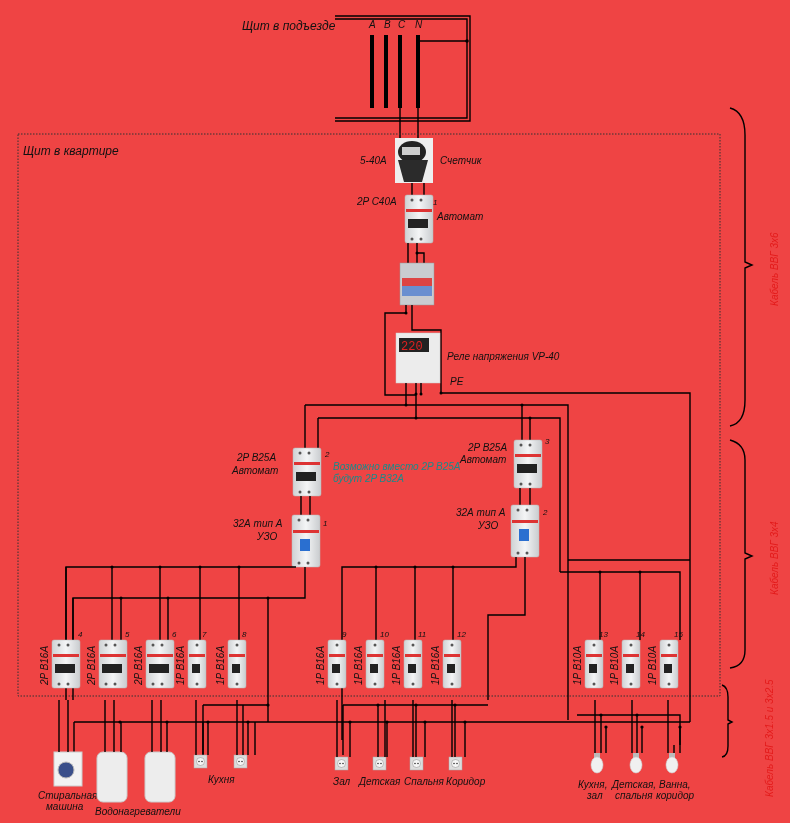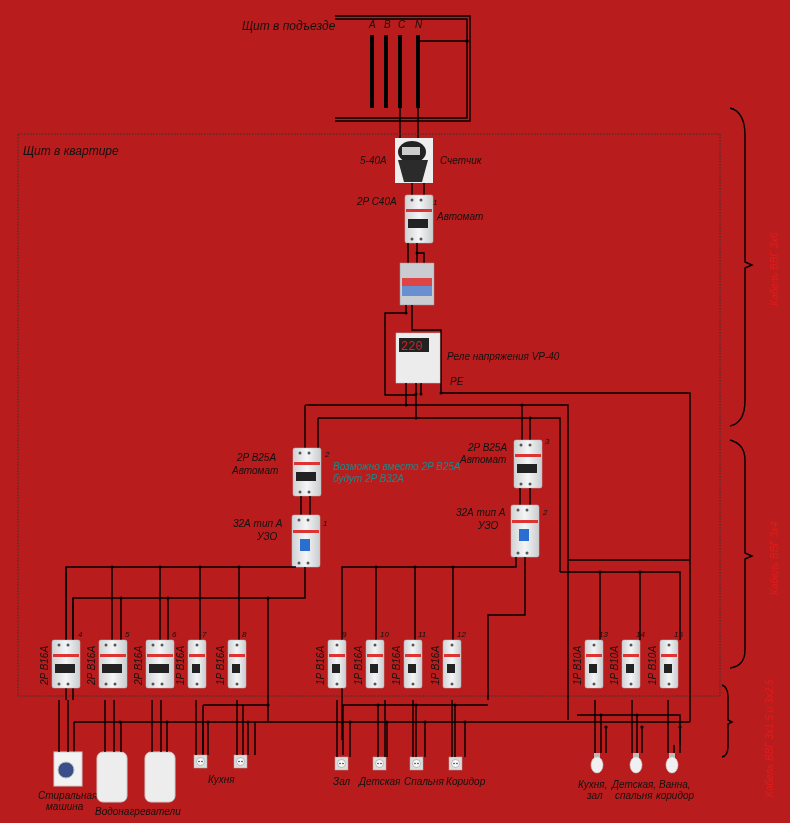--- a/index.html
+++ b/index.html
@@ -1,16 +1,16 @@
 <!DOCTYPE html>
 <html><head>
 <meta charset="utf-8">
 <style>
   html,body{margin:0;padding:0;background:#fff;}
-  #root{position:relative;width:790px;height:823px;overflow:hidden;background:#b91c1c;font-family:"Liberation Sans",sans-serif;}
+  #root{position:relative;width:790px;height:823px;overflow:hidden;background:#ef4444;font-family:"Liberation Sans",sans-serif;}
   svg{position:absolute;left:0;top:0;}
   .lbl{font-family:"Liberation Sans",sans-serif;font-style:italic;font-size:10px;fill:#111;}
   .lbl-big{font-family:"Liberation Sans",sans-serif;font-style:italic;font-size:12px;fill:#111;}
   .lbl-small{font-family:"Liberation Sans",sans-serif;font-style:italic;font-size:8px;fill:#111;}
   .teal{fill:#1a8a8a;}
   .red{fill:#e31b1b;}
   .w{stroke:#000;stroke-width:1.4;fill:none;}
   .bus{stroke:#000;stroke-width:4;}
   .dot{fill:#000;}
 </style>

